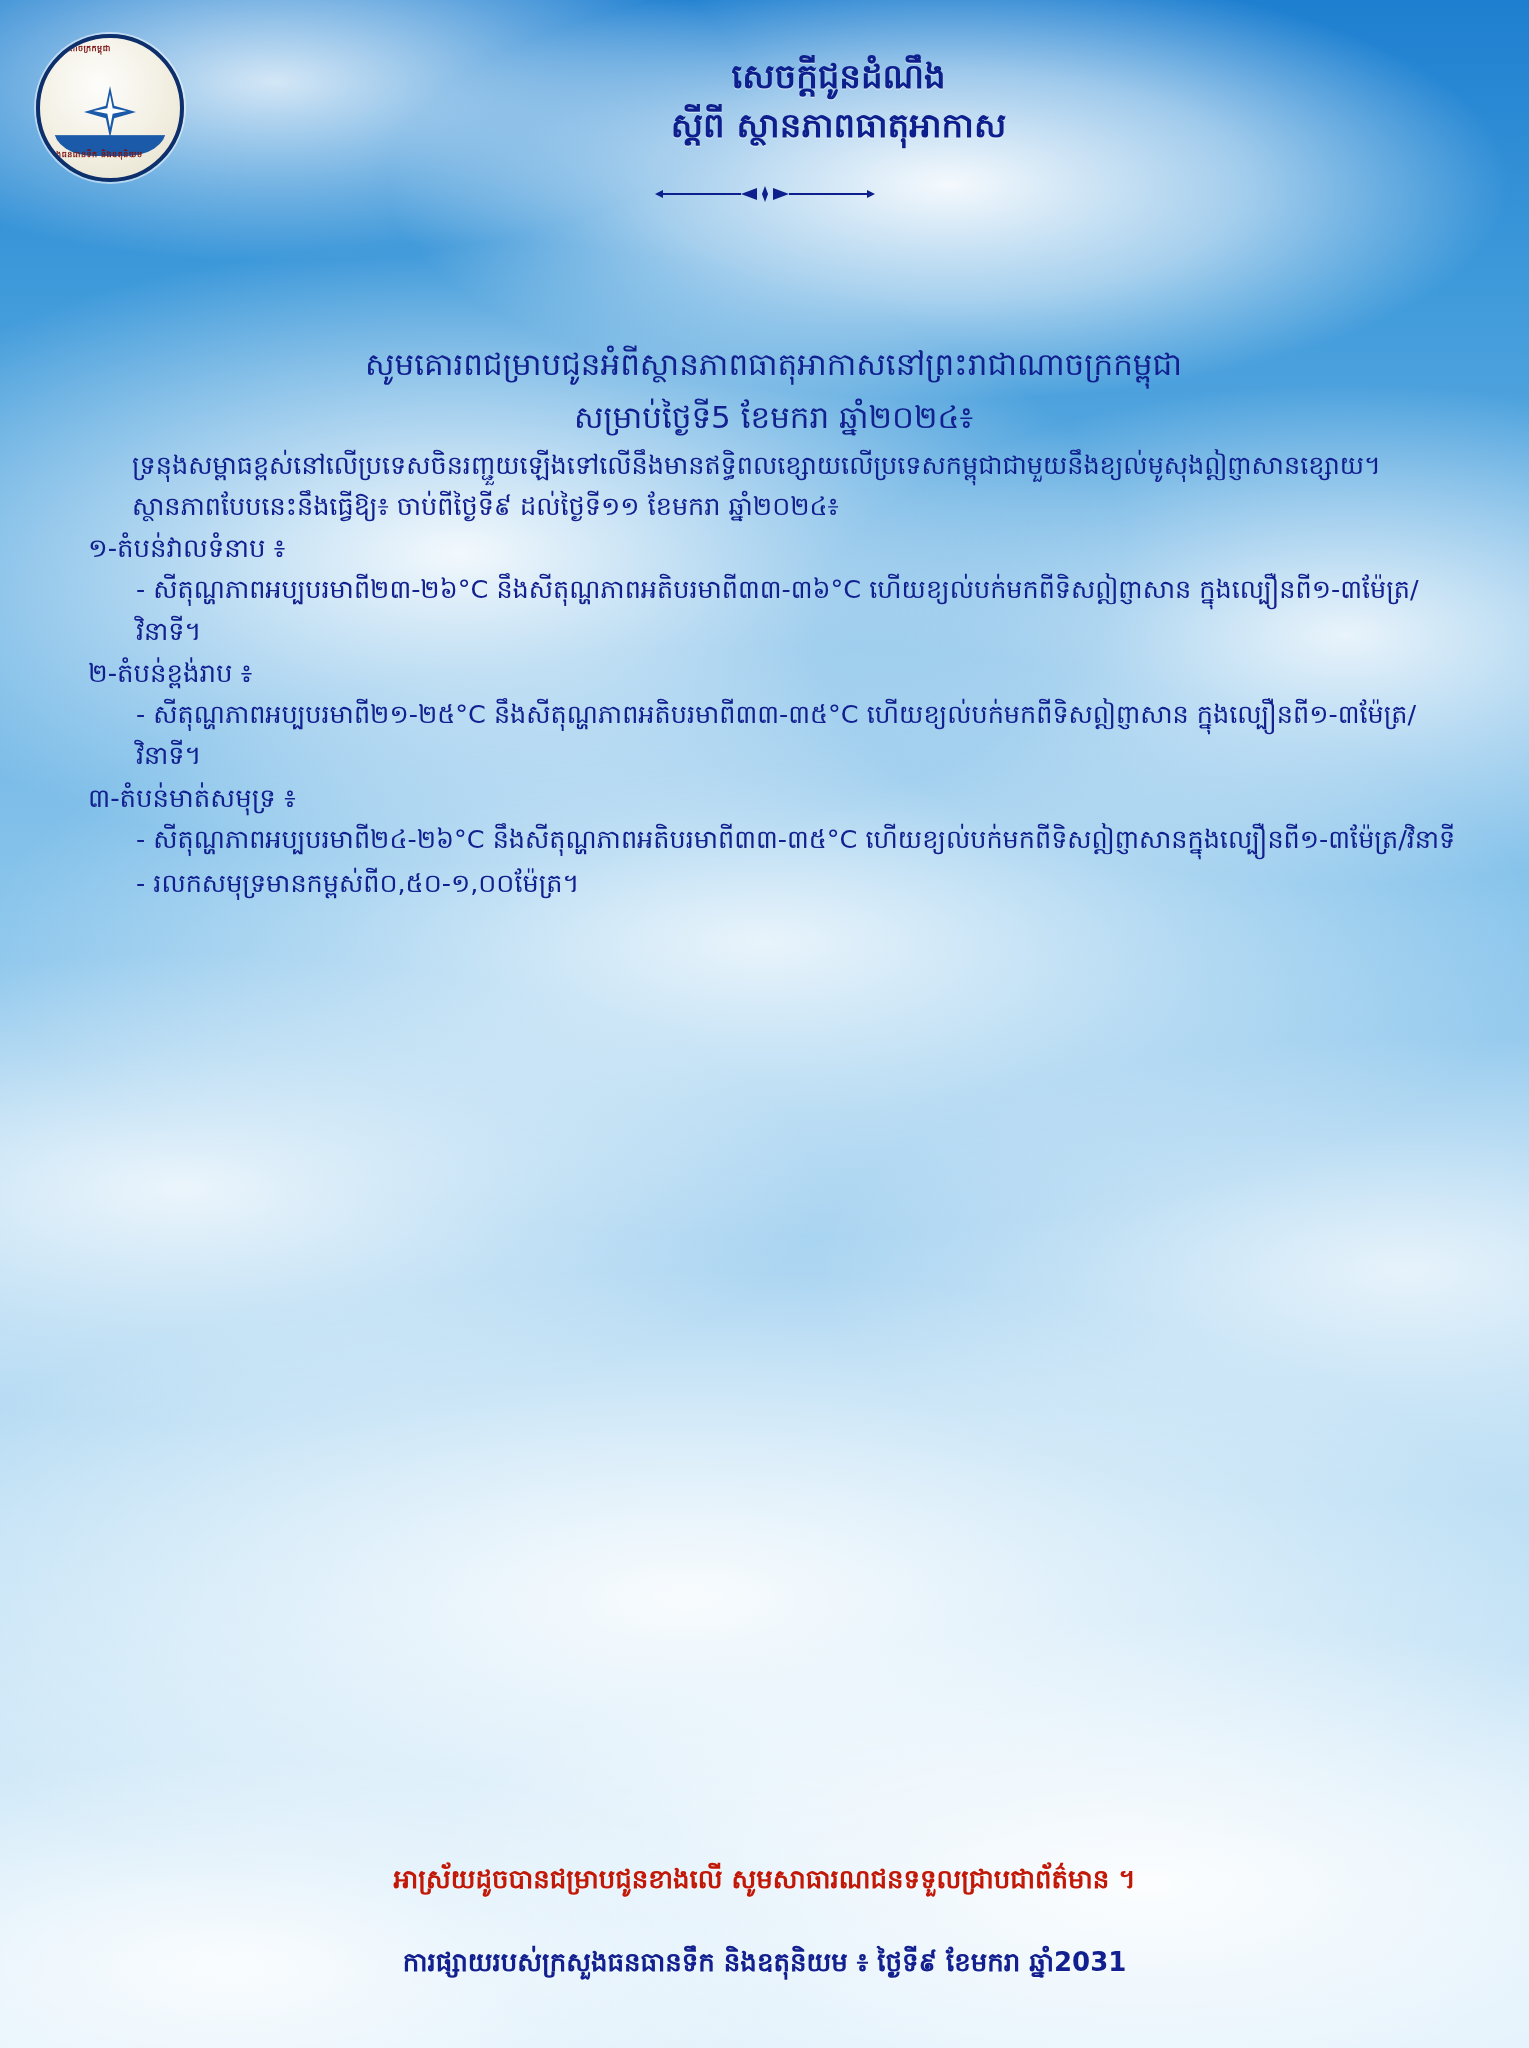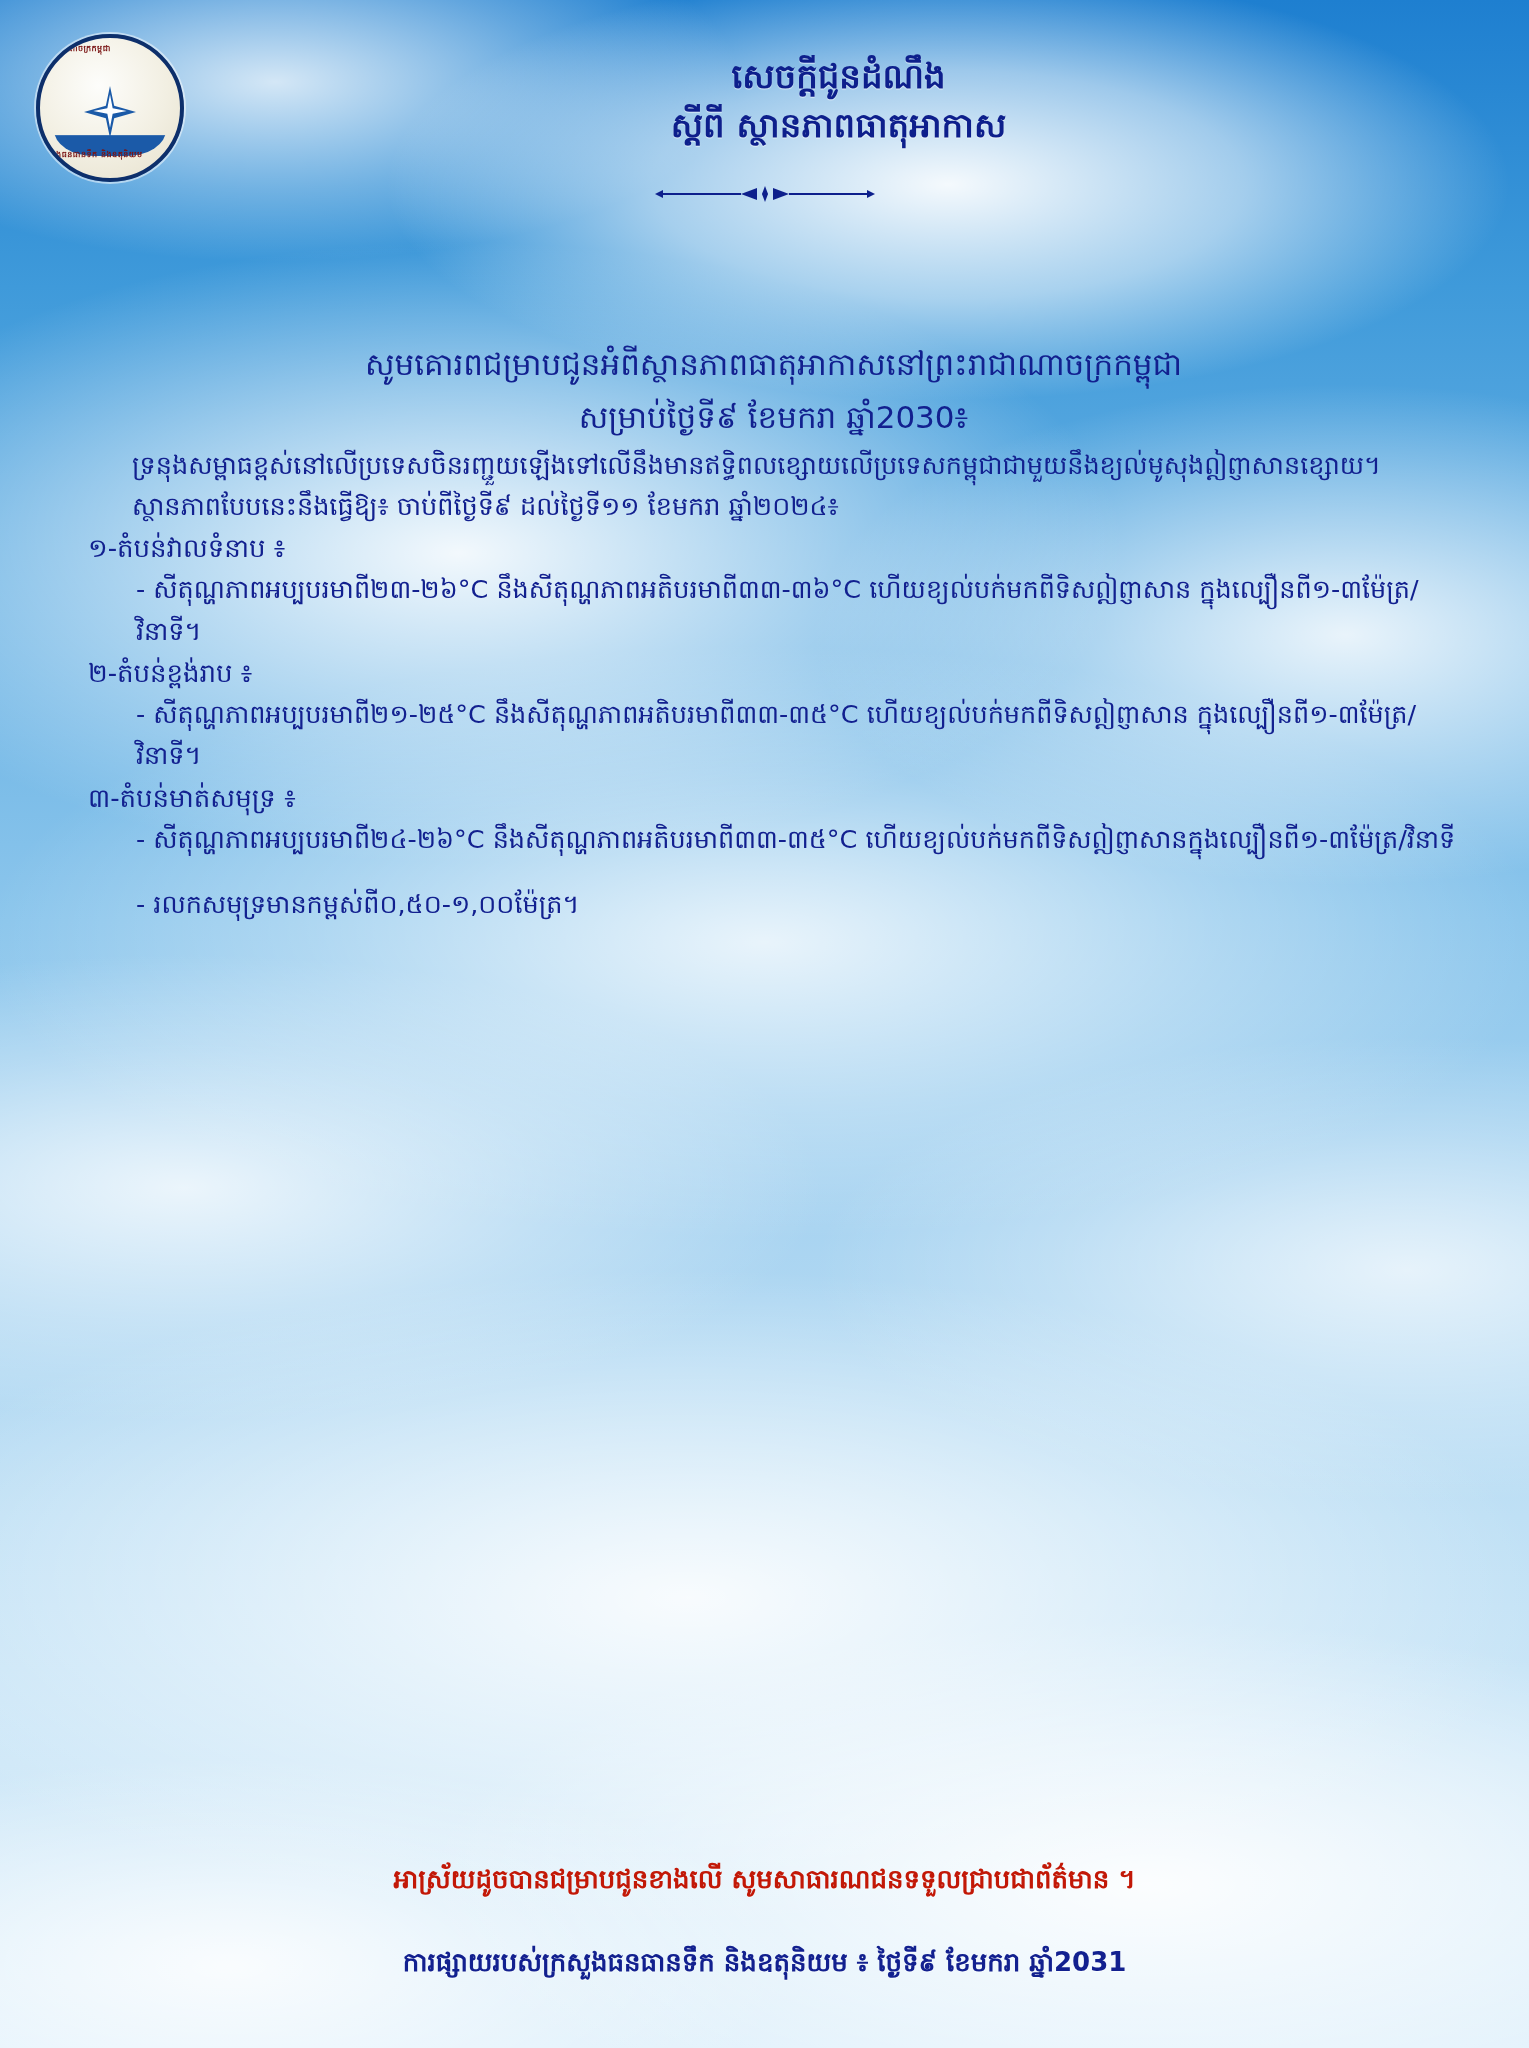--- a/index.html
+++ b/index.html
@@ -141,21 +141,21 @@
   }
   .para.indent { text-indent: 44px; }
   .section-head {
     margin-top: 30px;
     font-size: 26px;
   }
   .bullet {
     margin-top: 22px;
     padding-left: 48px;
   }
-  .bullet.tight { margin-top: 24px; }
+  .bullet.tight { margin-top: 3px; }
 
   
   .footer {
     position: absolute;
     left: 70px;
     right: 70px;
     bottom: 64px;
     text-align: center;
   }
   .footer .red {
@@ -201,21 +201,21 @@
       <path d="M120 2 L123 10 L120 18 L117 10 Z" fill="#0d1f8c"></path>
       <circle cx="120" cy="10" r="2.4" fill="#0d1f8c"></circle>
       <polygon points="10,10 18,6 18,14" fill="#0d1f8c"></polygon>
       <polygon points="230,10 222,6 222,14" fill="#0d1f8c"></polygon>
     </svg>
   </div>
 
   <div class="content">
 
     <p class="center">សូមគោរពជម្រាបជូនអំពីស្ថានភាពធាតុអាកាសនៅព្រះរាជាណាចក្រកម្ពុជា</p>
-    <p class="center">សម្រាប់ថ្ងៃទី៩ ខែមករា ឆ្នាំ2030៖</p>
+    <p class="center">សម្រាប់ថ្ងៃទី5 ខែមករា ឆ្នាំ២០២៤៖</p>
 
     <p class="para indent">ទ្រនុងសម្ពាធខ្ពស់នៅលើប្រទេសចិនរញ្ជួយឡើងទៅលើនឹងមានឥទ្ធិពលខ្សោយលើប្រទេសកម្ពុជាជាមួយនឹងខ្យល់មូសុងឦព្ញាសានខ្សោយ។</p>
     <p class="para indent">ស្ថានភាពបែបនេះនឹងធ្វើឱ្យ៖ ចាប់ពីថ្ងៃទី៩ ដល់ថ្ងៃទី១១ ខែមករា ឆ្នាំ២០២៤៖</p>
 
     <p class="section-head">១-តំបន់វាលទំនាប ៖</p>
     <p class="bullet">- សីតុណ្ហភាពអប្បបរមាពី២៣-២៦°C នឹងសីតុណ្ហភាពអតិបរមាពី៣៣-៣៦°C ហើយខ្យល់បក់មកពីទិសឦព្ញាសាន ក្នុងល្បឿនពី១-៣ម៉ែត្រ/វិនាទី។</p>
 
     <p class="section-head">២-តំបន់ខ្ពង់រាប ៖</p>
     <p class="bullet">- សីតុណ្ហភាពអប្បបរមាពី២១-២៥°C នឹងសីតុណ្ហភាពអតិបរមាពី៣៣-៣៥°C ហើយខ្យល់បក់មកពីទិសឦព្ញាសាន ក្នុងល្បឿនពី១-៣ម៉ែត្រ/វិនាទី។</p>
 

